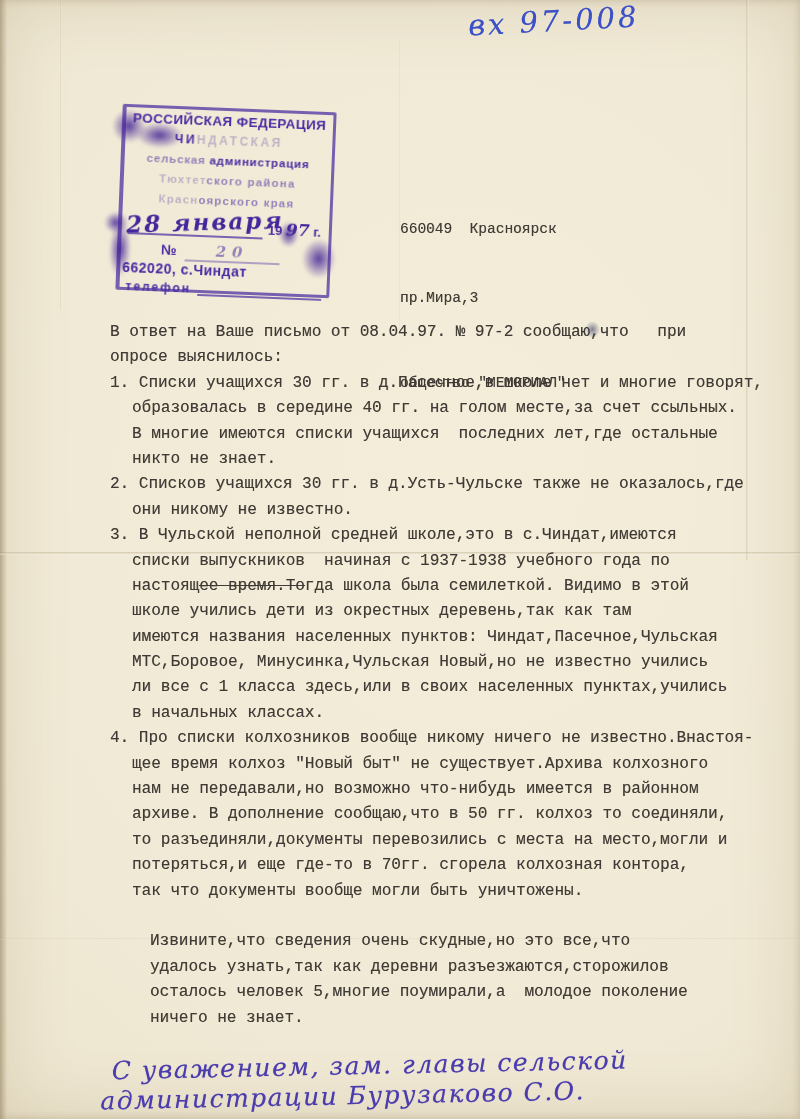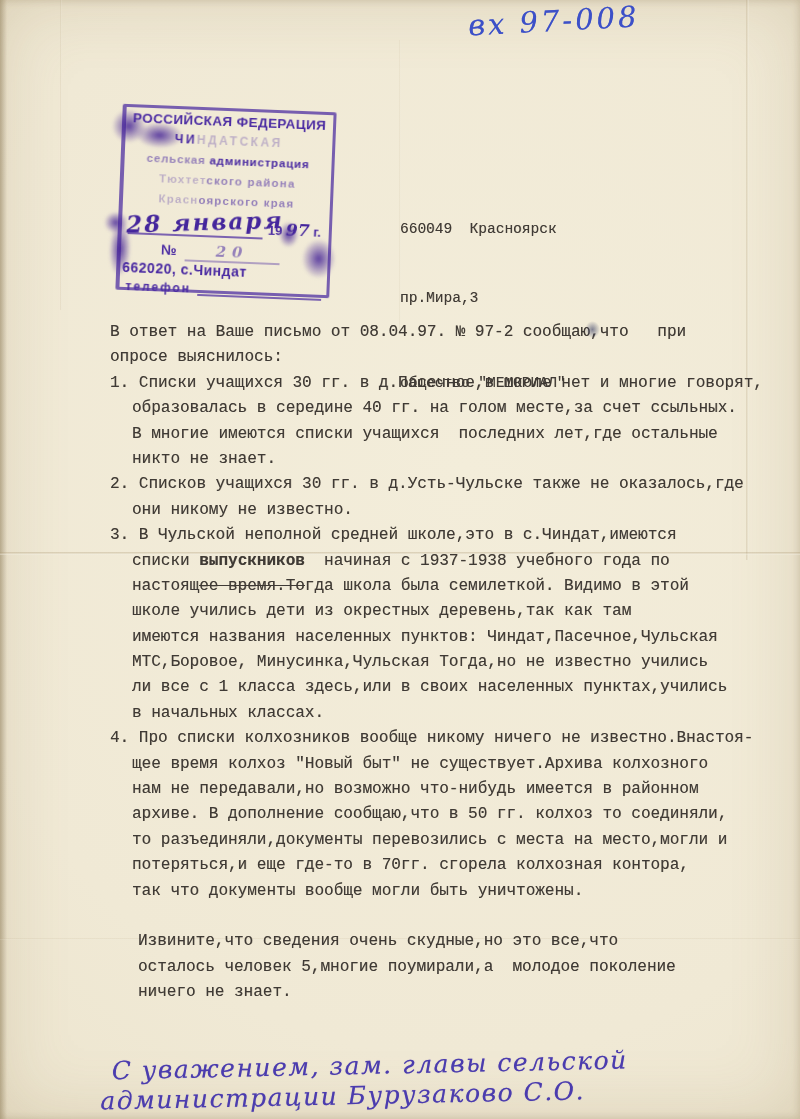--- a/index.html
+++ b/index.html
@@ -91,22 +91,22 @@
 
   
   .letter{
     position:absolute;left:110px;top:320px;width:640px;
     font-family:"Liberation Mono","DejaVu Sans Mono",monospace;
     font-size:16px;color:#3f3a35;
     text-shadow:.3px .3px .5px rgba(60,50,40,.45);
   }
   .ln{white-space:pre;line-height:25.4px;height:25.4px;}
   .ln.i1{margin-left:22px;}
-  .ln.i2{margin-left:28px;}
-  .uline{border-bottom:1.6px solid #3f3a35;padding-bottom:15px;font-weight:bold;}
+  .ln.i2{margin-left:40px;}
+  .uline{border-bottom:1.6px solid #3f3a35;padding-bottom:15px;}
 
   .smudge{
     position:absolute;left:585px;top:321px;width:15px;height:17px;
     background:radial-gradient(closest-side, rgba(70,75,110,.65), rgba(70,75,110,0));
     border-radius:50%;filter:blur(.7px);
   }
 
   
   .signature{
     position:absolute;left:112px;top:1050px;width:600px;
@@ -172,32 +172,33 @@
       <div class="ln i1">образовалась в середине 40 гг. на голом месте,за счет ссыльных.</div>
       <div class="ln i1">В многие имеются списки учащихся  последних лет,где остальные</div>
       <div class="ln i1">никто не знает.</div>
       <div class="ln i0">2. Списков учащихся 30 гг. в д.Усть-Чульске также не оказалось,где</div>
       <div class="ln i1">они никому не известно.</div>
       <div class="ln i0">3. В Чульской неполной средней школе,это в с.Чиндат,имеются</div>
       <div class="ln i1">списки <span class="uline">выпускников</span>  начиная с 1937-1938 учебного года по</div>
       <div class="ln i1">настоящее время.Тогда школа была семилеткой. Видимо в этой</div>
       <div class="ln i1">школе учились дети из окрестных деревень,так как там</div>
       <div class="ln i1">имеются названия населенных пунктов: Чиндат,Пасечное,Чульская</div>
-      <div class="ln i1">МТС,Боровое, Минусинка,Чульская Тогда,но не известно учились</div>
+      <div class="ln i1">МТС,Боровое, Минусинка,Чульская Новый,но не известно учились</div>
       <div class="ln i1">ли все с 1 класса здесь,или в своих населенных пунктах,учились</div>
       <div class="ln i1">в начальных классах.</div>
       <div class="ln i0">4. Про списки колхозников вообще никому ничего не известно.Внастоя-</div>
       <div class="ln i1">щее время колхоз "Новый быт" не существует.Архива колхозного</div>
       <div class="ln i1">нам не передавали,но возможно что-нибудь имеется в районном</div>
       <div class="ln i1">архиве. В дополнение сообщаю,что в 50 гг. колхоз то соединяли,</div>
       <div class="ln i1">то разъединяли,документы перевозились с места на место,могли и</div>
       <div class="ln i1">потеряться,и еще где-то в 70гг. сгорела колхозная контора,</div>
       <div class="ln i1">так что документы вообще могли быть уничтожены.</div>
       <div class="ln i0"></div>
       <div class="ln i2">Извините,что сведения очень скудные,но это все,что</div>
+      <div class="ln i2">удалось узнать,так как деревни разъезжаются,сторожилов</div>
       <div class="ln i2">осталось человек 5,многие поумирали,а  молодое поколение</div>
       <div class="ln i2">ничего не знает.</div>
     </div>
 
   <div class="smudge"></div>
 
   <div class="signature">
     <div>С уважением, зам. главы сельской</div>
     <div class="sig2">администрации Бурузаково С.О.</div>
   </div>

